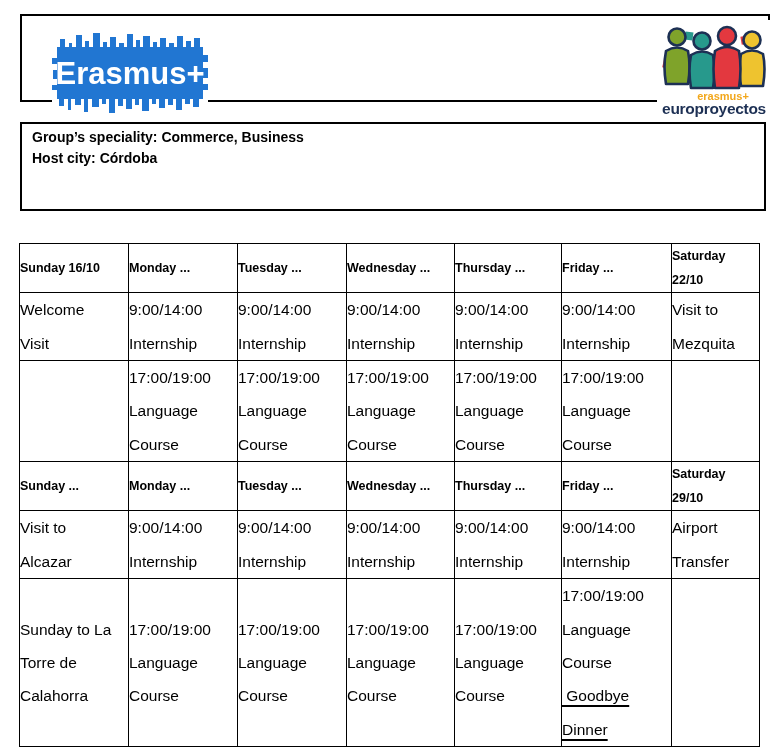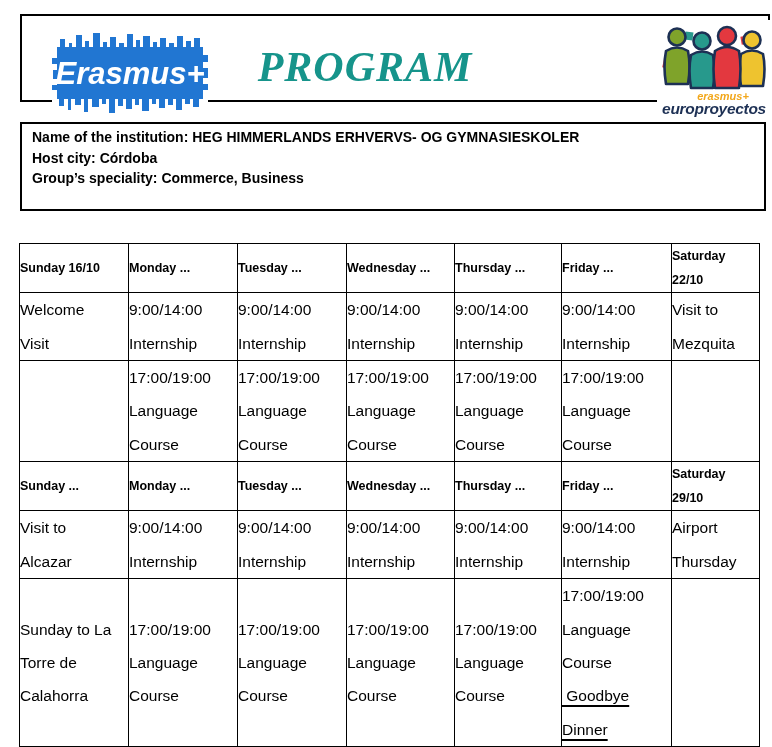--- a/index.html
+++ b/index.html
@@ -10,21 +10,20 @@
     font-family:"Liberation Sans",sans-serif;
     color:#000;
     overflow:hidden;
   }
 
   
   .header-box{
     position:absolute;left:20px;top:14px;
     width:746px;height:84px;
     border:2px solid #000;
-    font-style:italic;
   }
   .program-title{
     position:absolute;left:0;right:60px;top:28px;
     margin:0;text-align:center;
     font-family:"Liberation Serif",serif;
     font-weight:bold;font-size:42px;line-height:46px;
     color:#16948b;letter-spacing:1px;
   }
   .erasmus-logo{
     position:absolute;left:30px;top:14px;
@@ -121,21 +120,20 @@
             <rect x="1" y="40" width="5" height="9"></rect>
           <rect x="0" y="55" width="6" height="5"></rect>
             <rect x="150" y="25" width="6" height="7"></rect>
           <rect x="151" y="38" width="5" height="10"></rect>
             <rect x="150" y="54" width="6" height="6"></rect>
         </g>
         <text x="78" y="54" text-anchor="middle" font-family="Liberation Sans, sans-serif" font-size="31" font-weight="bold" fill="#ffffff">Erasmus+</text>
       </svg>
     </div>
 
-    <h1 class="program-title">PROGRAM</h1>
 
     <div class="ep-logo">
       <svg width="115" height="99" viewBox="0 0 115 99" xmlns="http://www.w3.org/2000/svg">
         <rect x="0" y="0" width="115" height="99" fill="#ffffff"></rect>
 
         <rect x="28" y="12" width="8" height="8" fill="#27998c" transform="rotate(8 32 16)"></rect>
         <rect x="84" y="16" width="9" height="8" fill="#e3383f" transform="rotate(-10 88 20)"></rect>
         <rect x="6" y="40" width="7" height="8" fill="#e3383f" transform="rotate(12 9 44)"></rect>
 
         <g stroke="#1d3054" stroke-width="2.6" stroke-linejoin="round">
@@ -156,23 +154,22 @@
             <path d="M 58 31 Q 55 48 58 68 L 82 68 Q 85 48 82 31 Q 70 23 58 31 Z"></path>
           </g>
         </g>
         <text x="66" y="80" text-anchor="middle" font-family="Liberation Sans, sans-serif" font-size="11" font-weight="bold" fill="#f2a71b">erasmus+</text>
         <text x="57" y="94" text-anchor="middle" font-family="Liberation Sans, sans-serif" font-size="15.5" font-weight="bold" letter-spacing="-0.3" fill="#1d3054">europroyectos</text>
       </svg>
     </div>
   </div>
 
   <div class="info-box">
-    <p>Name of the institution: HEG HIMMERLANDS ERHVERVS- OG GYMNASIESKOLER</p>
+    <p>Group’s speciality: Commerce, Business</p>
     <p>Host city: Córdoba</p>
-    <p>Group’s speciality: Commerce, Business</p>
   </div>
 
   <table class="sched">
     <colgroup>
       <col class="c0">
         <col class="c1">
         <col class="c2">
         <col class="c3">
       <col class="c4">
         <col class="c5">
@@ -306,21 +303,21 @@
           <td>
             <div class="line">9:00/14:00</div>
             <div class="line">Internship</div>
           </td>
           <td>
             <div class="line">9:00/14:00</div>
             <div class="line">Internship</div>
           </td>
           <td>
             <div class="line">Airport</div>
-            <div class="line">Thursday</div>
+            <div class="line">Transfer</div>
           </td>
         </tr>
         <tr class="r5">
           <td>
             <div class="line">Sunday to La</div>
             <div class="line">Torre de</div>
             <div class="line">Calahorra</div>
           </td>
           <td>
             <div class="line">17:00/19:00</div>

